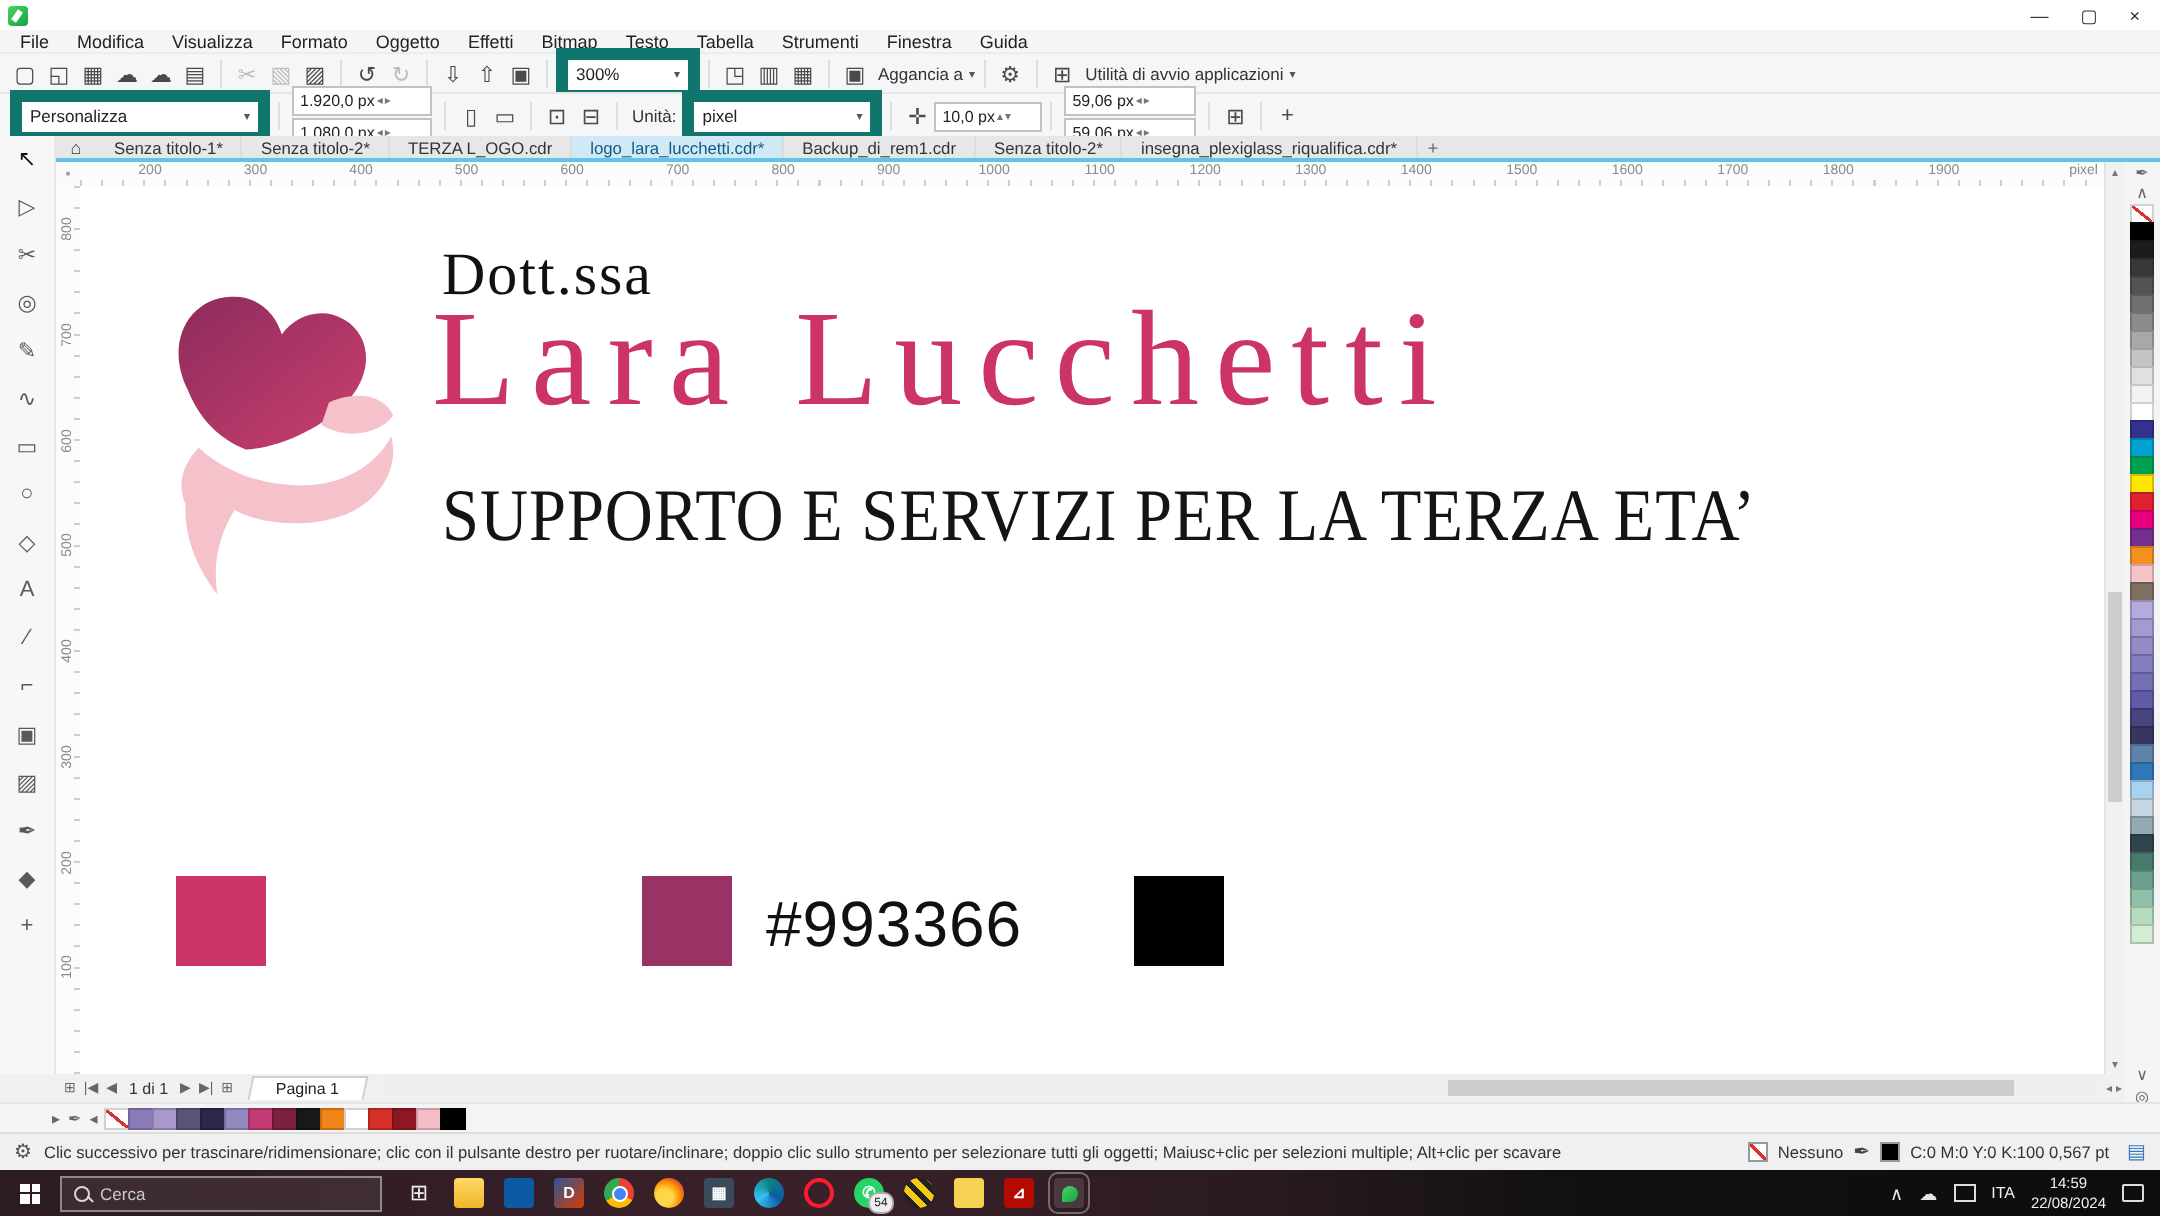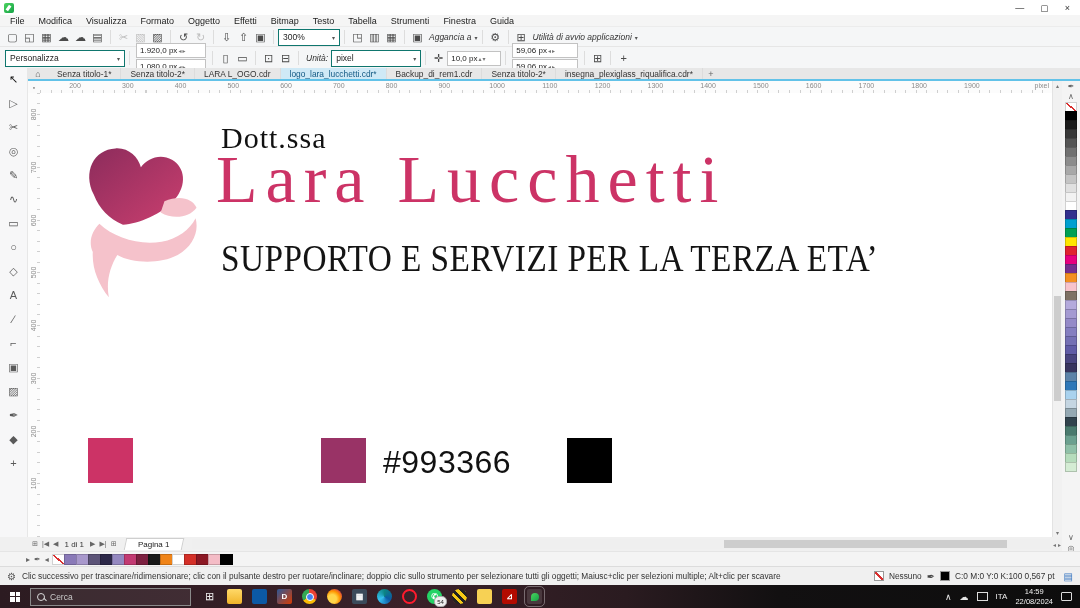--- a/index.html
+++ b/index.html
@@ -15,24 +15,24 @@
   .win-controls span{cursor:default;}
   
   .menubar{position:absolute;top:15px;left:0;right:0;height:11px;background:#f5f5f5;display:flex;align-items:center;padding-left:3px;}
   .menubar .mi{padding:0 7px;font-size:9px;color:#222;}
   
   .toolbar1{position:absolute;top:26px;left:0;right:0;height:20px;background:#f5f6f7;border-top:1px solid #ececec;
             display:flex;align-items:center;padding-left:4px;}
   .tbi{min-width:17px;height:16px;display:inline-flex;align-items:center;justify-content:center;font-size:11px;color:#4a4a4a;}
   .tbi.disabled{color:#bdbdbd;}
   .sep{width:1px;height:14px;background:#ddd;margin:0 4px;flex:none;}
-  .combo{height:15px;border:1px solid #0f766e;background:#fff;display:inline-flex;align-items:center;
+  .combo{height:15px;border:6px solid #0f766e;background:#fff;display:inline-flex;align-items:center;
          font-size:8.5px;padding:0 4px;gap:5px;color:#222;}
   .combo .caret{font-size:6px;color:#555;}
-  .tblabel{font-size:8.5px;color:#333;margin:0 3px;font-style:italic;}
+  .tblabel{font-size:8.5px;color:#333;margin:0 3px;}
   .propbar{position:absolute;top:46px;left:0;right:0;height:22px;background:#f5f6f7;border-top:1px solid #e6e6e6;
            display:flex;align-items:center;padding-left:5px;}
   .field{height:13px;border:1px solid #c2c2c2;background:#fff;font-size:8px;display:inline-flex;align-items:center;
          padding:0 3px;color:#222;white-space:nowrap;}
   .stack{display:flex;flex-direction:column;gap:1px;margin:0 2px;}
   .spin{font-size:6px;color:#777;letter-spacing:1px;margin-left:1px;}
   
   .tabbar{position:absolute;top:68px;left:28px;right:0;height:13px;background:#e7e7e7;display:flex;align-items:stretch;
           border-bottom:2px solid #62c2e8;box-sizing:border-box;}
   .home-tab{width:20px;display:flex;align-items:center;justify-content:center;font-size:9px;color:#444;}
@@ -266,21 +266,21 @@
     <span class="sep"></span>
     <span class="tbi">⊞</span>
     <span class="sep"></span>
     <span class="tbi">+</span>
   </div>
 
   <div class="tabbar">
     <span class="home-tab">⌂</span>
     <span class="doc-tab">Senza titolo-1*</span>
     <span class="doc-tab">Senza titolo-2*</span>
-    <span class="doc-tab">LARA L_OGO.cdr</span>
+    <span class="doc-tab">TERZA L_OGO.cdr</span>
     <span class="doc-tab active">logo_lara_lucchetti.cdr*</span>
     <span class="doc-tab">Backup_di_rem1.cdr</span>
     <span class="doc-tab">Senza titolo-2*</span>
     <span class="doc-tab">insegna_plexiglass_riqualifica.cdr*</span>
     <span class="newtab">+</span>
   </div>
 
   <div class="ruler-corner">▪</div>
   <div class="ruler-h">
     <span class="ruler-unit">pixel</span>

